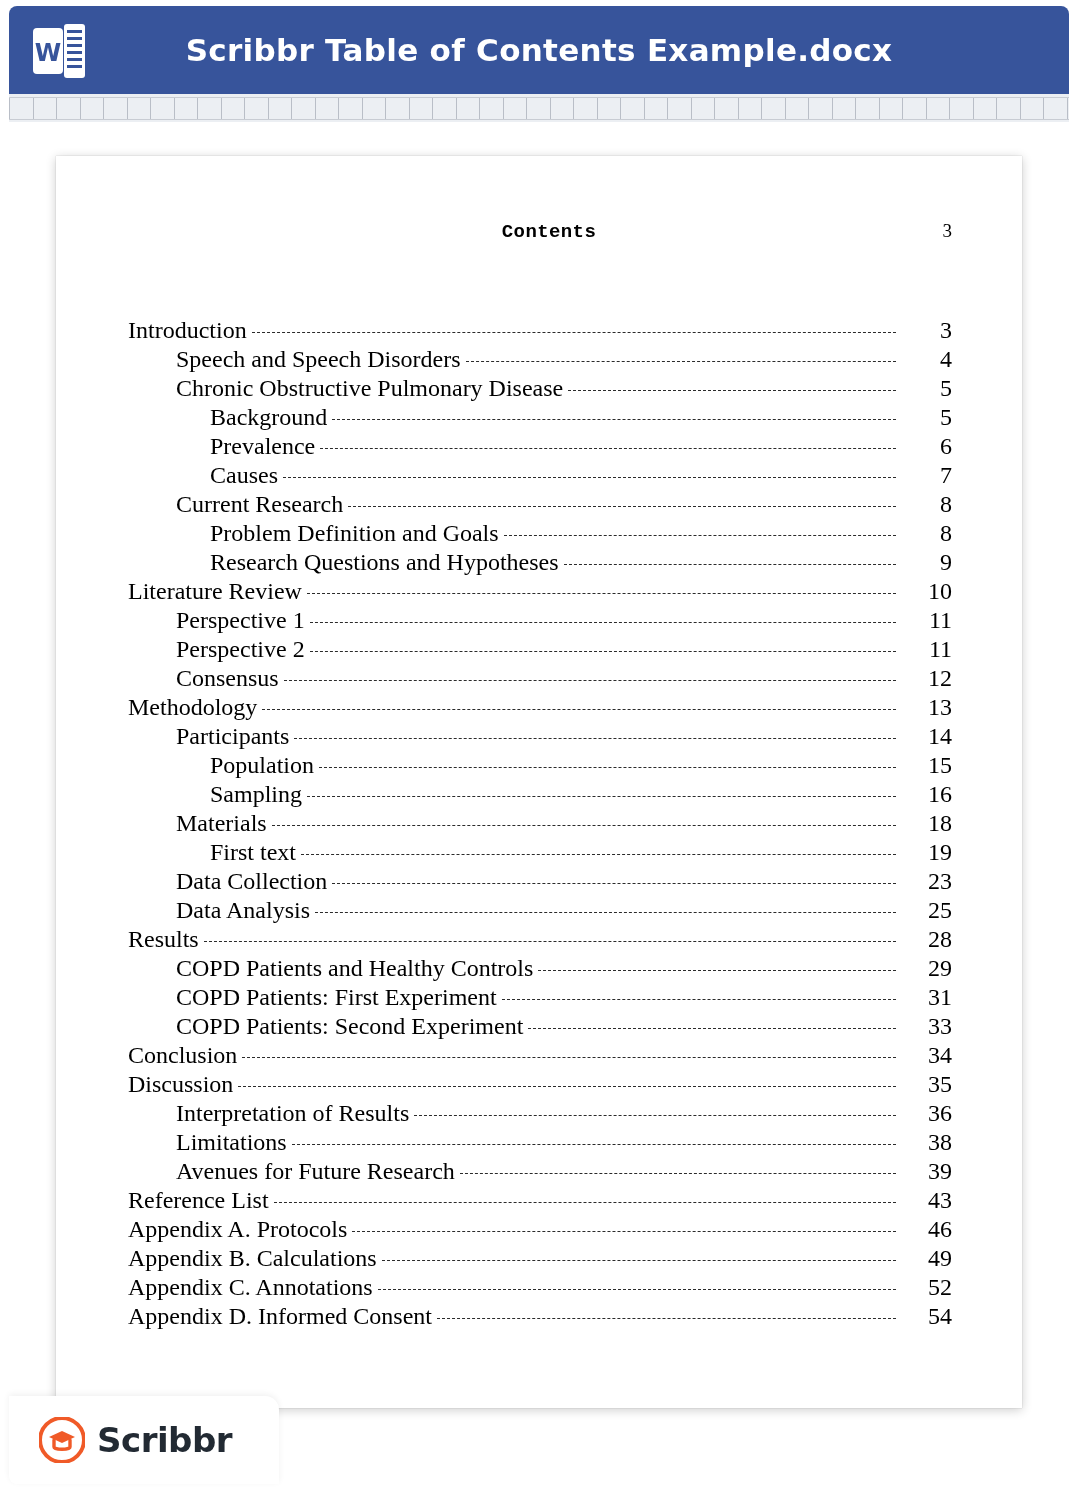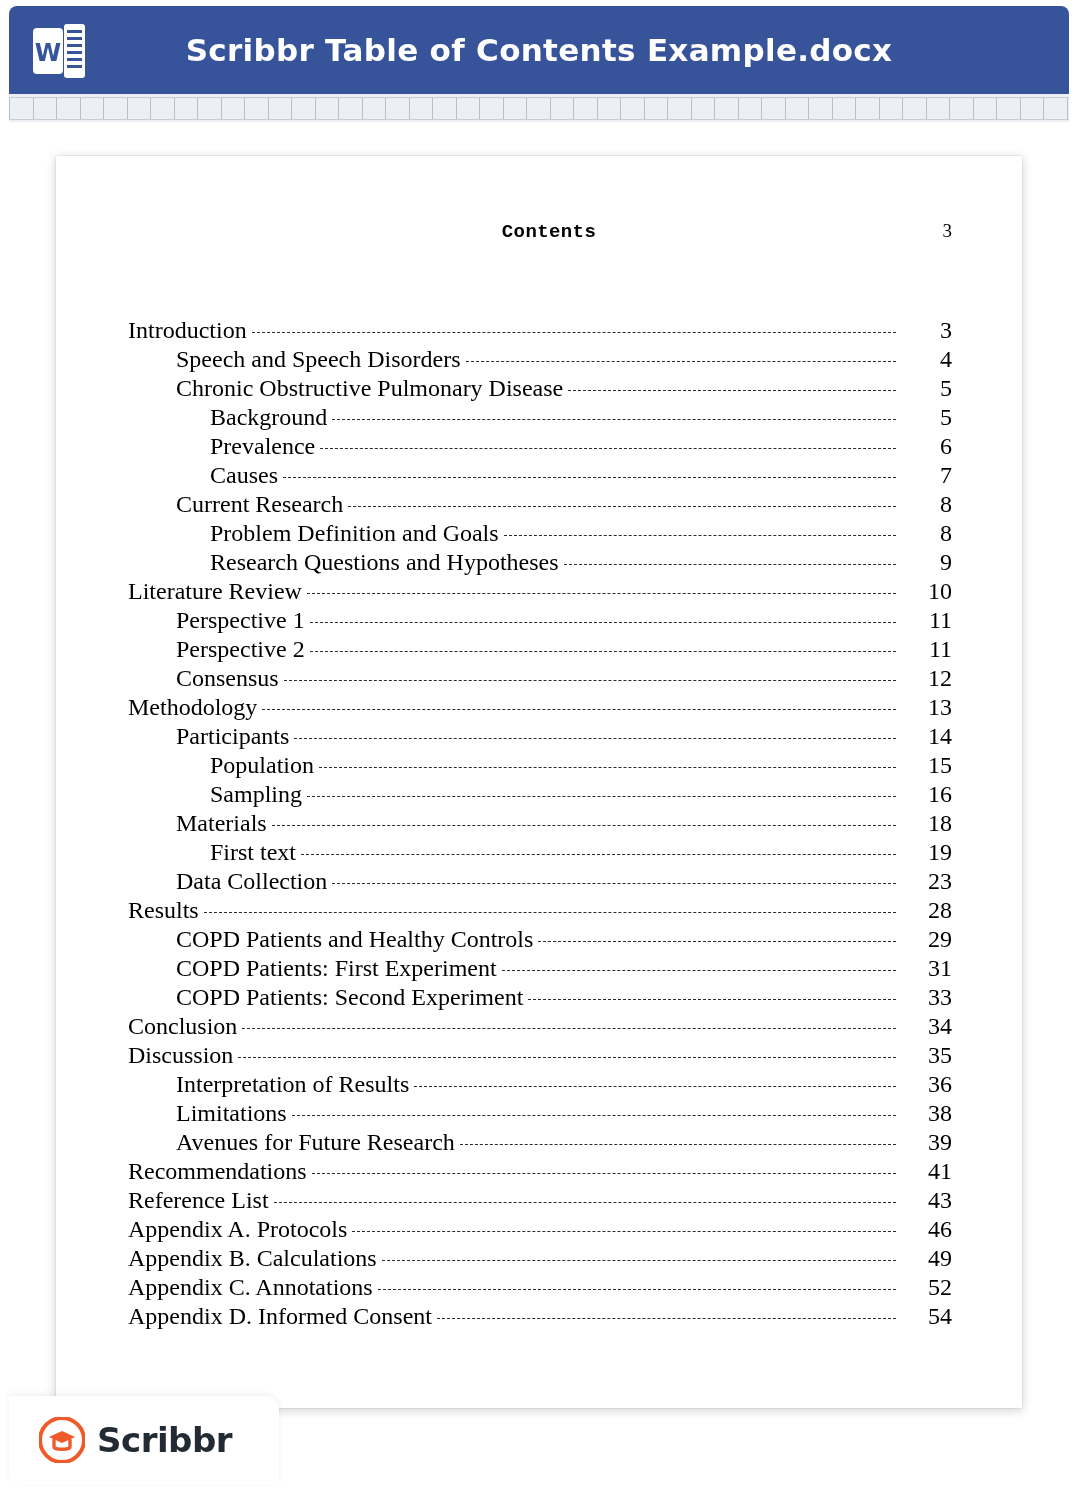--- a/index.html
+++ b/index.html
@@ -356,20 +356,25 @@
             <div class="toc-row lvl-3">
               <span class="toc-label">First text</span>
               <span class="toc-dots"></span>
               <span class="toc-page">19</span>
             </div>
             <div class="toc-row lvl-2">
               <span class="toc-label">Data Collection</span>
               <span class="toc-dots"></span>
               <span class="toc-page">23</span>
             </div>
+            <div class="toc-row lvl-2">
+              <span class="toc-label">Data Analysis</span>
+              <span class="toc-dots"></span>
+              <span class="toc-page">25</span>
+            </div>
             <div class="toc-row lvl-1">
               <span class="toc-label">Results</span>
               <span class="toc-dots"></span>
               <span class="toc-page">28</span>
             </div>
             <div class="toc-row lvl-2">
               <span class="toc-label">COPD Patients and Healthy Controls</span>
               <span class="toc-dots"></span>
               <span class="toc-page">29</span>
             </div>
@@ -400,25 +405,20 @@
             </div>
             <div class="toc-row lvl-2">
               <span class="toc-label">Limitations</span>
               <span class="toc-dots"></span>
               <span class="toc-page">38</span>
             </div>
             <div class="toc-row lvl-2">
               <span class="toc-label">Avenues for Future Research</span>
               <span class="toc-dots"></span>
               <span class="toc-page">39</span>
-            </div>
-            <div class="toc-row lvl-1">
-              <span class="toc-label">Recommendations</span>
-              <span class="toc-dots"></span>
-              <span class="toc-page">41</span>
             </div>
             <div class="toc-row lvl-1">
               <span class="toc-label">Reference List</span>
               <span class="toc-dots"></span>
               <span class="toc-page">43</span>
             </div>
             <div class="toc-row lvl-1">
               <span class="toc-label">Appendix A. Protocols</span>
               <span class="toc-dots"></span>
               <span class="toc-page">46</span>

